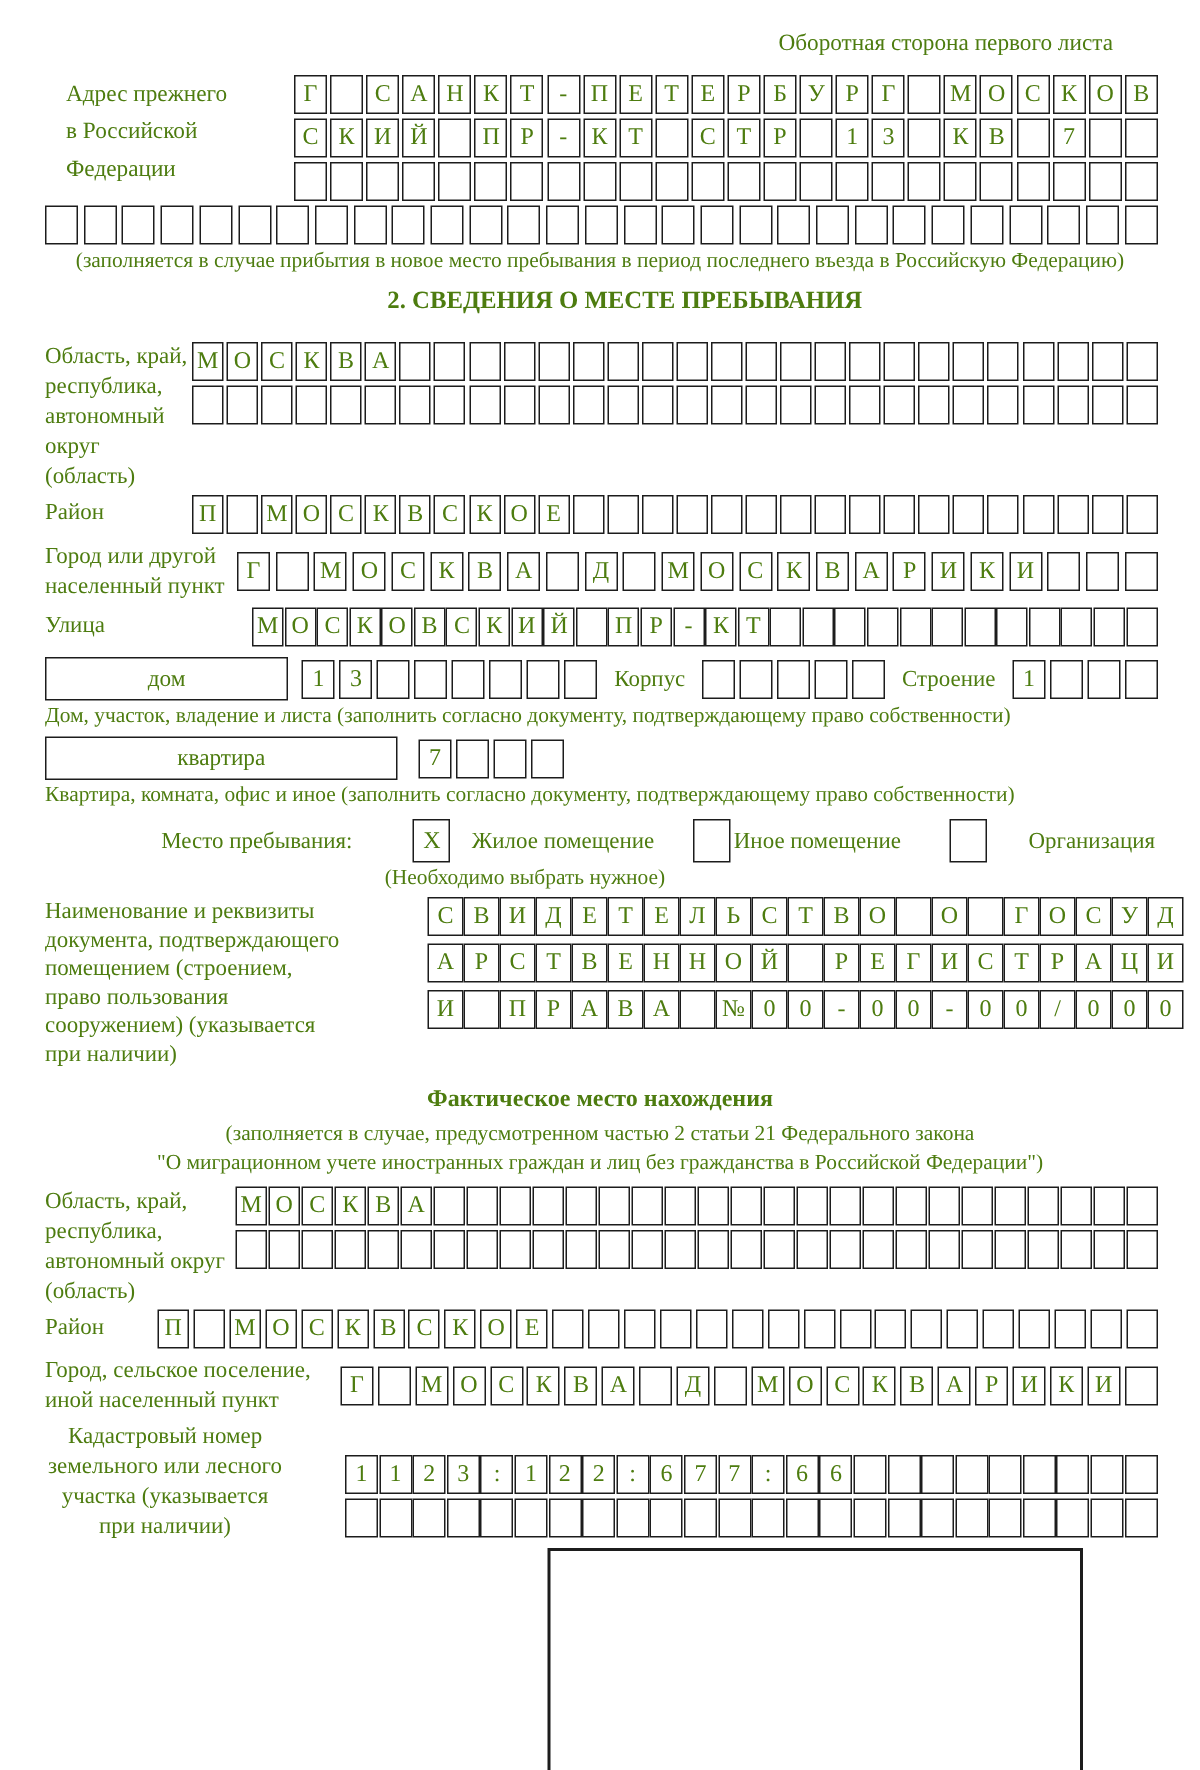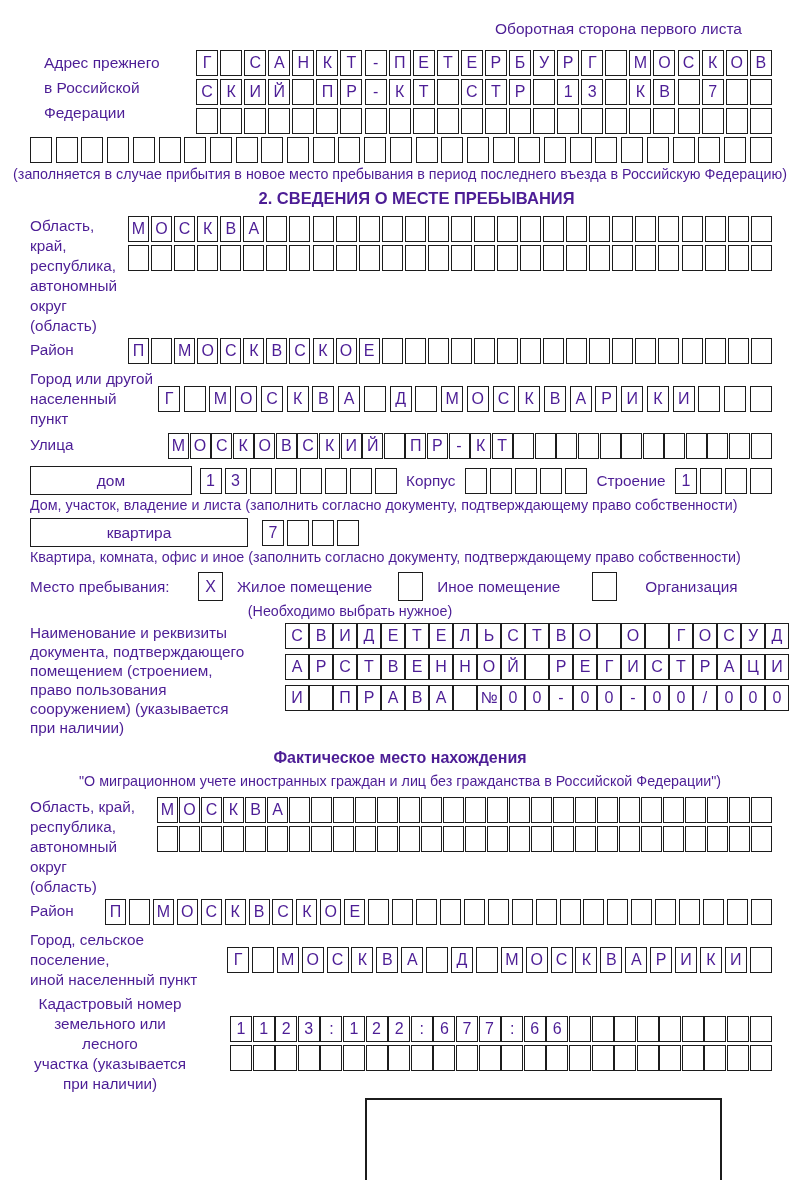--- a/index.html
+++ b/index.html
@@ -1,49 +1,49 @@
 <!DOCTYPE html>
 <html lang="ru"><head>
 <meta charset="utf-8">
 <style>
   html,body{margin:0;padding:0;background:#ffffff;}
   .page{
     position:relative;width:800px;height:1180px;margin:0 auto;background:#fff;
-    color:#4c1d95;font-family:Liberation Sans, sans-serif;
+    color:#4d7c0f;font-family:Liberation Serif, serif;
     overflow:hidden;
   }
   .hdr{margin:20px 58px 0 0;text-align:right;font-size:15.5px;}
   .mx{margin-left:30px;margin-right:28px;}
   .flexrow{display:flex;align-items:flex-start;}
   .lbl{font-size:15.3px;line-height:20px;flex:0 0 auto;}
   .lbl.big{font-size:15.5px;line-height:25px;}
   .grids{flex:1 1 auto;min-width:0;}
   .cellrow{display:flex;justify-content:space-between;margin-bottom:3px;}
   .cell{
     box-sizing:border-box;flex:0 0 auto;width:22px;height:26px;
     border:1.7px solid #1c1c1c;display:flex;align-items:center;justify-content:center;
     font-size:16px;line-height:1;background:#fff;
   }
   .r28 .cell{width:21px;}
   .r21 .cell{width:24px;}
   .cellgroup{display:flex;gap:3px;}
   .caption{font-size:14.3px;margin-top:2px;}
   .center{text-align:center;}
-  .sec-title{font-size:16.5px;font-weight:bold;text-align:center;margin:7px 0 8px 0;padding-left:33px;}
+  .sec-title{font-size:16.5px;font-weight:bold;text-align:center;margin:7px 0 18px 0;padding-left:33px;}
   .widebox{
     box-sizing:border-box;border:1.7px solid #1c1c1c;height:29px;
     display:flex;align-items:center;justify-content:center;font-size:15.5px;background:#fff;
   }
   .houserow{display:flex;align-items:center;justify-content:space-between;margin-top:4px;}
   .inline-lbl{font-size:15.3px;white-space:nowrap;padding:0 2px;}
   .checkbox{
     box-sizing:border-box;width:25px;height:29px;border:1.7px solid #1c1c1c;
     display:flex;align-items:center;justify-content:center;font-size:16px;background:#fff;
   }
-  .stayrow{display:flex;align-items:center;margin-top:7px;}
+  .stayrow{display:flex;align-items:center;margin-top:7px;justify-content:flex-end;}
   .staynote{width:640px;text-align:center;font-size:14.3px;margin-top:2px;}
   .subtitle{font-size:14.3px;text-align:center;line-height:19px;}
   .fact-title{font-size:16px;font-weight:bold;text-align:center;margin:12px 0 5px 0;}
   .stamp-box{
     box-sizing:border-box;margin-left:365px;width:357px;height:177px;
     border:2px solid #1c1c1c;background:#fff;
   }
   .mt2{margin-top:2px;} .mt4{margin-top:4px;gap:40px;} .mt12{margin-top:12px;margin-left:44px;}
   .lbl-indent{padding-top:2px;}
 </style>
@@ -378,36 +378,36 @@
     <div class="cellgroup">
         <div class="cell">1</div>
         <div class="cell"></div>
         <div class="cell"></div>
         <div class="cell"></div>
       </div>
   </div>
   <div class="caption mx">Дом, участок, владение и листа (заполнить согласно документу, подтверждающему право собственности)</div>
 
   <div class="houserow mx" style="justify-content:flex-start;margin-top:5px;">
-    <div class="widebox" style="width:218px;">квартира</div>
+    <div class="widebox" style="width:235px;">квартира</div>
     <div class="cellgroup" style="margin-left:14px;">
         <div class="cell">7</div>
         <div class="cell"></div>
         <div class="cell"></div>
         <div class="cell"></div>
       </div>
   </div>
   <div class="caption mx">Квартира, комната, офис и иное (заполнить согласно документу, подтверждающему право собственности)</div>
 
   <div class="stayrow mx">
     <div class="lbl" style="width:168px;">Место пребывания:</div>
     <div class="checkbox">X</div>
     <div class="inline-lbl" style="margin:0 24px 0 12px;">Жилое помещение</div>
     <div class="checkbox"></div>
-    <div class="inline-lbl" style="margin:0 30px 0 12px;">Иное помещение</div>
+    <div class="inline-lbl" style="margin:0 30px 0 0;">Иное помещение</div>
     <div class="checkbox"></div>
     <div class="inline-lbl" style="margin-left:26px;">Организация</div>
   </div>
   <div class="staynote mx">(Необходимо выбрать нужное)</div>
 
   <section class="flexrow mx mt4">
     <div class="lbl" style="width:215px;line-height:19px;">
       <div>Наименование и реквизиты</div>
       <div>документа, подтверждающего</div>
       <div>помещением (строением,</div>
@@ -482,20 +482,21 @@
           <div class="cell">0</div>
           <div class="cell">/</div>
           <div class="cell">0</div>
           <div class="cell">0</div>
           <div class="cell">0</div>
         </div>
     </div>
   </section>
 
   <h3 class="fact-title">Фактическое место нахождения</h3>
+  <div class="subtitle">(заполняется в случае, предусмотренном частью 2 статьи 21 Федерального закона</div>
   <div class="subtitle" style="margin-bottom:6px;">"О миграционном учете иностранных граждан и лиц без гражданства в Российской Федерации")</div>
 
   <section class="flexrow mx">
     <div class="lbl" style="width:127px;">
       <div>Область, край,</div>
       <div>республика,</div>
       <div>автономный округ</div>
       <div>(область)</div>
     </div>
     <div class="grids">

